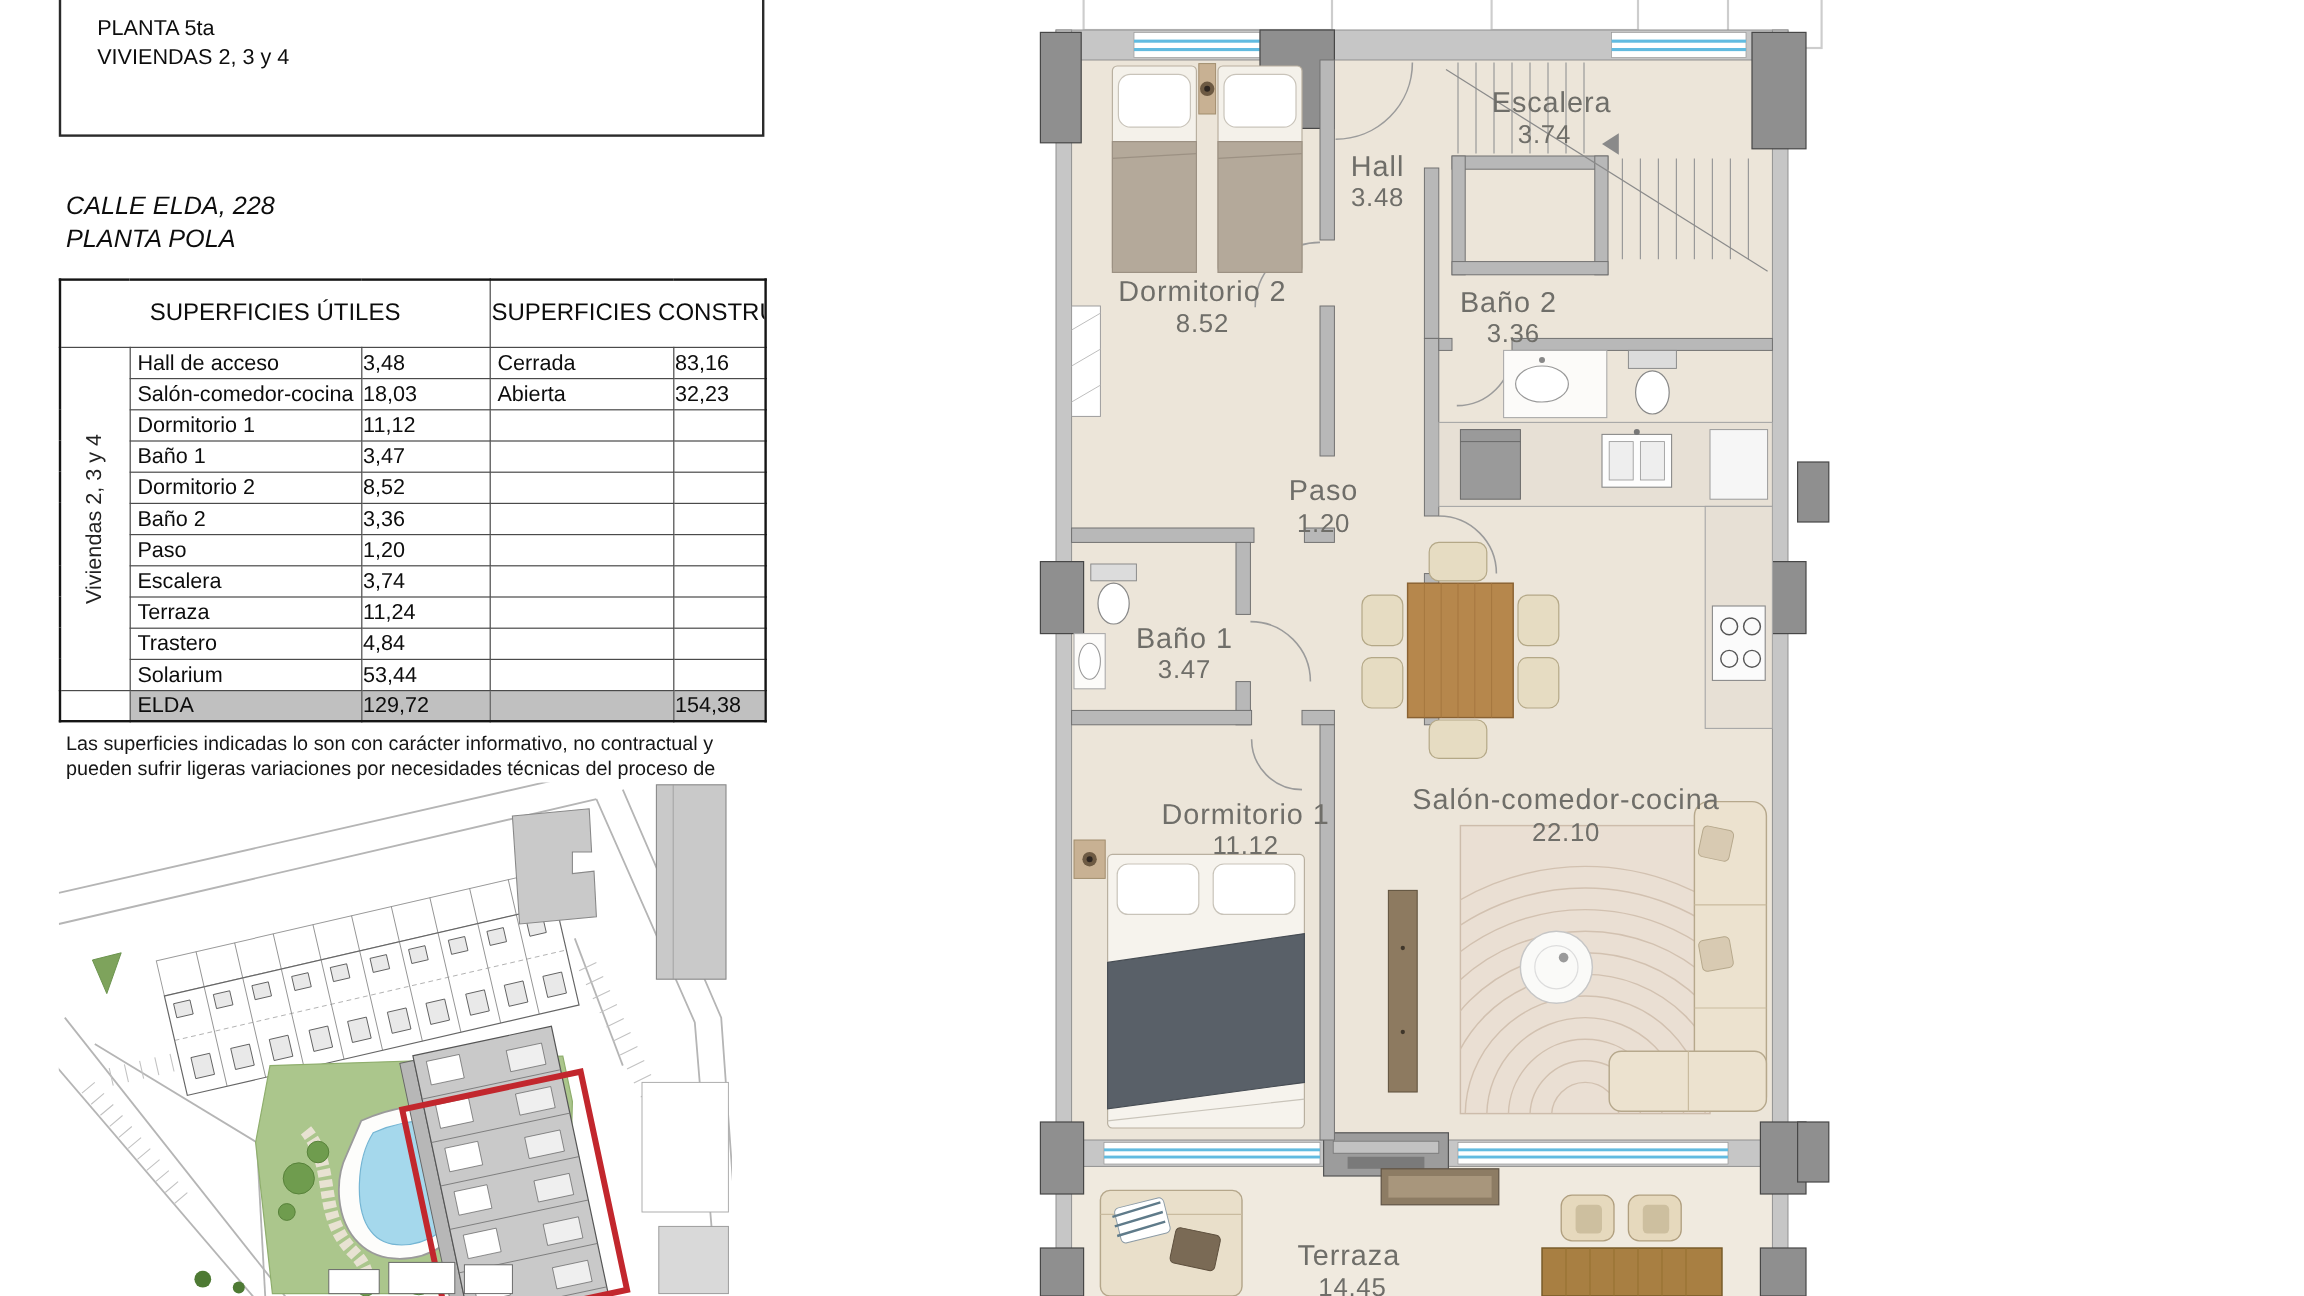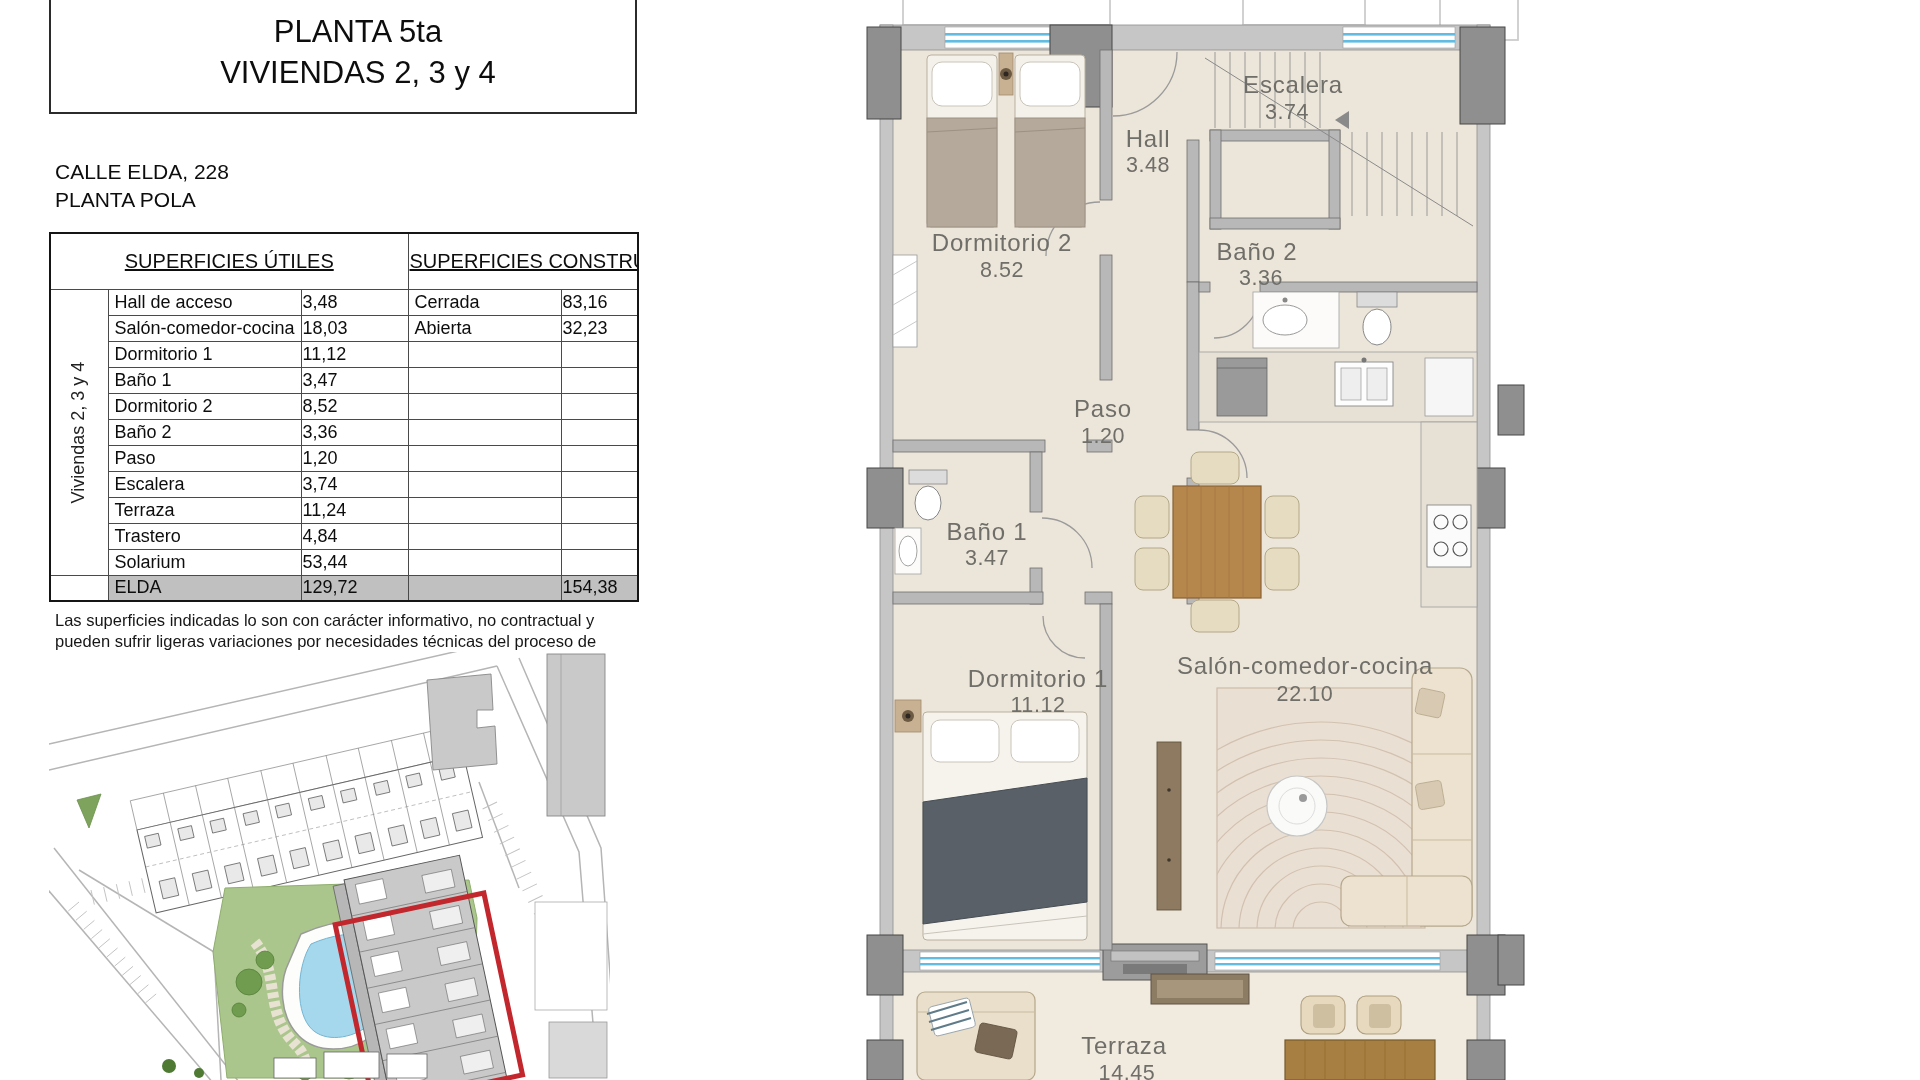--- a/index.html
+++ b/index.html
@@ -3,28 +3,28 @@
 <meta charset="utf-8">
 <style>
   :root{ --accent-red:#c2272d; --total-bg:#c0c0c0; }
   html,body{margin:0;padding:0;background:#fff;}
   .page{position:relative;width:1920px;height:1080px;background:#ffffff;overflow:hidden;
         font-family:"Liberation Sans",sans-serif;color:#111;}
 
   
   .title-box{position:absolute;left:49px;top:-22px;width:588px;height:136px;
              border:2px solid #2b2b2b;box-sizing:border-box;padding:32px 0 0 30px;}
-  .title-box div{font-size:31px;line-height:1.32;color:#0d0d0d;text-align:center;}
-
-  .address{position:absolute;left:55px;top:158px;font-size:21px;line-height:1.32;color:#0d0d0d;}
+  .title-box div{font-size:18px;line-height:1.32;color:#0d0d0d;}
+
+  .address{position:absolute;left:55px;top:158px;font-size:21px;line-height:1.32;color:#0d0d0d;font-style:italic;}
 
   table.sup{position:absolute;left:49px;top:232px;width:588px;border-collapse:collapse;
             table-layout:fixed;font-size:18px;color:#0d0d0d;border:2px solid #151515;}
   table.sup td{border:1px solid #4a4a4a;overflow:hidden;white-space:nowrap;height:26px;box-sizing:border-box;}
-  table.sup td.hdr{height:56px;text-align:center;font-size:20px;line-height:1.15;text-decoration:underline;}
+  table.sup td.hdr{height:56px;text-align:center;font-size:20px;line-height:1.15;}
   table.sup td.name{padding-left:6px;text-align:left;margin-top:36px;}
   table.sup td.num{padding-right:6px;}
   table.sup tr.total td.fill{background:var(--total-bg);}
   .vlabel{display:flex;align-items:center;justify-content:center;height:100%;}
   .vlabel span{transform:rotate(-90deg);white-space:nowrap;font-size:18px;color:#222;}
 
   .footnote{position:absolute;left:55px;top:610px;width:596px;font-size:16.5px;line-height:1.28;color:#161616;}
 
   .site-svg{position:absolute;left:49px;top:652px;}
   .plan-svg{position:absolute;left:865px;top:0px;}

